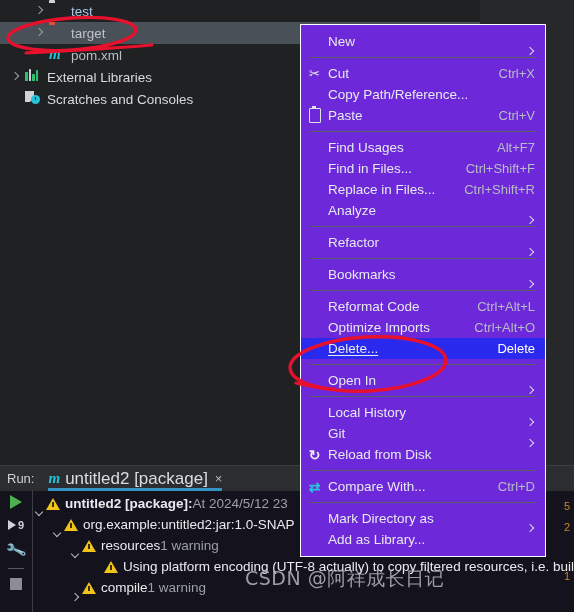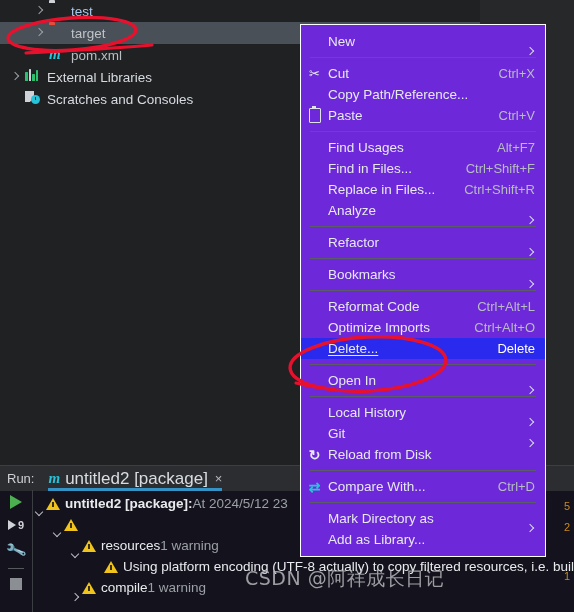--- a/index.html
+++ b/index.html
@@ -271,20 +271,21 @@
     <div class="run-body">
       <div class="rrow" style="padding-left:0px;">
         <span class="rarrow down"></span>
         <span class="warn"></span>
         <span class="rtext bold">untitled2 [package]:</span>
         <span class="rtext dim"> At 2024/5/12 23</span>
       </div>
       <div class="rrow" style="padding-left:18px;">
         <span class="rarrow down"></span>
         <span class="warn"></span>
+        <span class="rtext">org.example:untitled2:jar:1.0-SNAP</span>
       </div>
       <div class="rrow" style="padding-left:36px;">
         <span class="rarrow down"></span>
         <span class="warn"></span>
         <span class="rtext">resources</span>
         <span class="rtext dim">  1 warning</span>
       </div>
       <div class="rrow" style="padding-left:58px;">
         <span class="rarrow none"></span>
         <span class="warn"></span>

